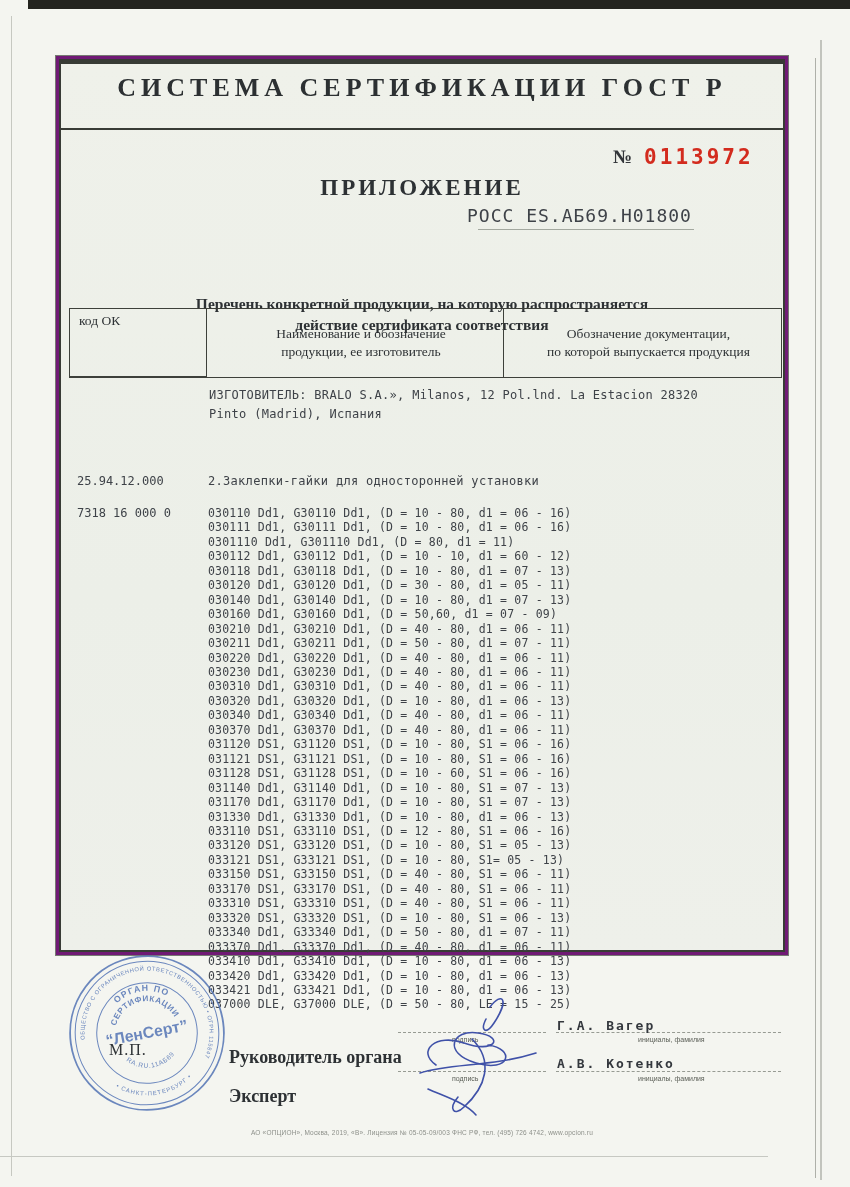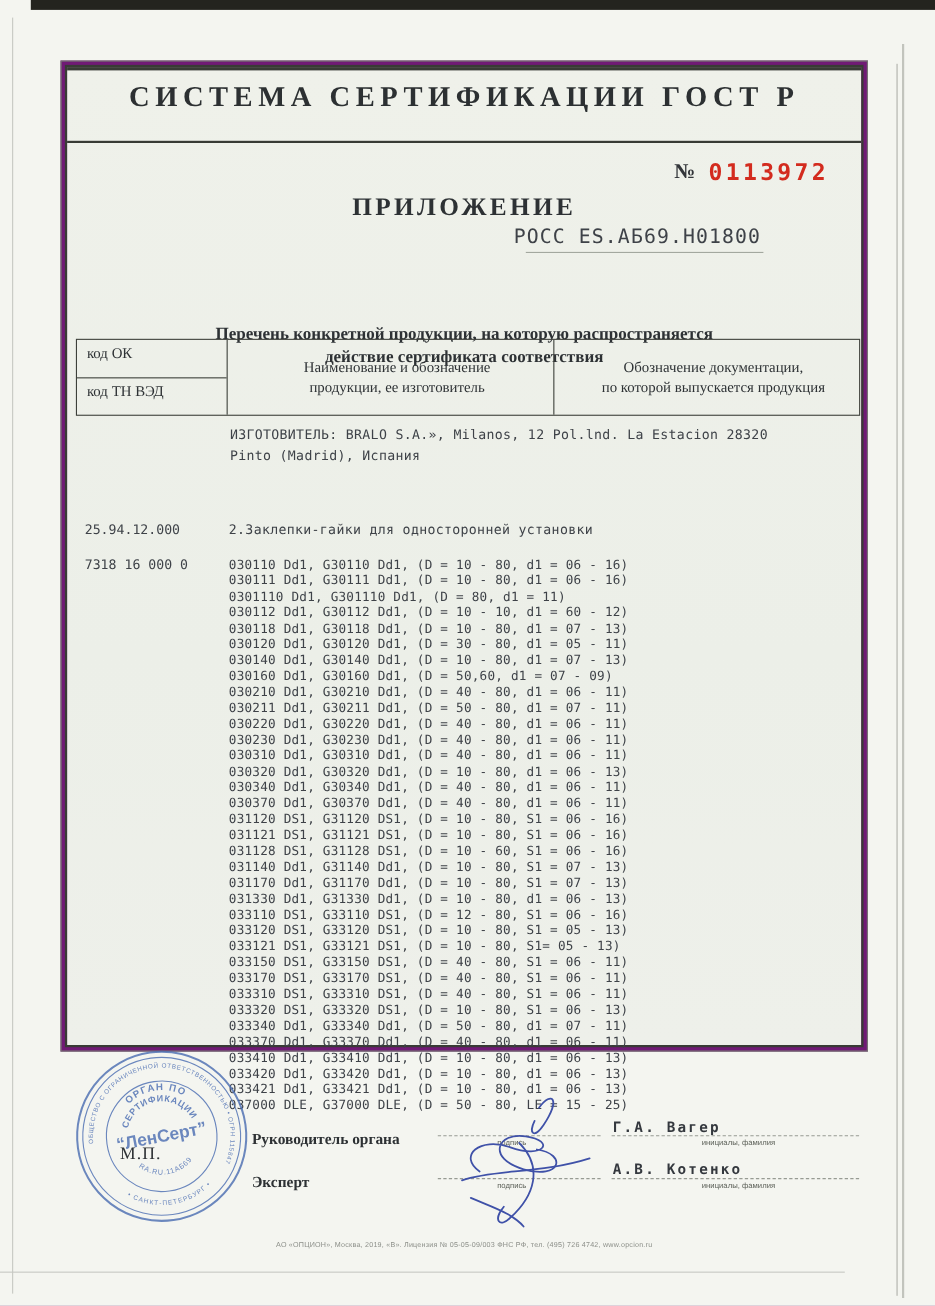--- a/index.html
+++ b/index.html
@@ -48,21 +48,21 @@
   .ok-code{position:absolute;left:16px;top:413px;font-size:12px;}
   .product-group{position:absolute;left:147px;top:413px;font-size:12px;letter-spacing:0.3px;}
   .tnved-code{position:absolute;left:16px;top:445px;font-size:12px;}
   .product-list{position:absolute;left:147px;top:445px;font-size:11.5px;letter-spacing:0.2px;line-height:14.45px;white-space:pre;}
 
   
   .stamp{position:absolute;left:4px;top:890px;width:164px;height:164px;transform:rotate(-8deg);opacity:0.82;}
   .mp-label{position:absolute;left:48px;top:980px;font-size:16px;color:#2f3336;letter-spacing:1px;}
 
   
-  .sig-label{position:absolute;font-size:14px;font-weight:bold;color:#2d3134;}
+  .sig-label{position:absolute;font-size:18px;font-weight:bold;color:#2d3134;margin-top:18px;}
   .sig-label.row1{left:168px;top:968px;}
   .sig-label.row2{left:168px;top:1007px;}
   .sig-rule{position:absolute;border-bottom:1px dashed #979b93;}
   .rule-1a{left:337px;top:971px;width:148px;}
   .rule-1b{left:495px;top:971px;width:225px;}
   .rule-2a{left:337px;top:1010px;width:148px;}
   .rule-2b{left:495px;top:1010px;width:225px;}
   .sig-caption{position:absolute;font-family:"Liberation Sans", sans-serif;font-size:7px;color:#5c6058;}
   .cap-1a{left:391px;top:975px;}
   .cap-1b{left:577px;top:975px;}
@@ -104,21 +104,20 @@
       <div class="cert-line-rule"></div>
 
       <div class="listing-caption">
         <div>Перечень конкретной продукции,  на которую распространяется</div>
         <div>действие сертификата соответствия</div>
       </div>
 
       <div class="cert-table">
         <div class="col col-codes">
           <div class="cell cell-ok">код ОК</div>
-          <div class="cell">код ТН ВЭД</div>
         </div>
         <div class="col col-name col-center">
           <div>
             <div>Наименование и обозначение</div>
             <div>продукции, ее изготовитель</div>
           </div>
         </div>
         <div class="col col-docs col-center">
           <div>
             <div>Обозначение документации,</div>

